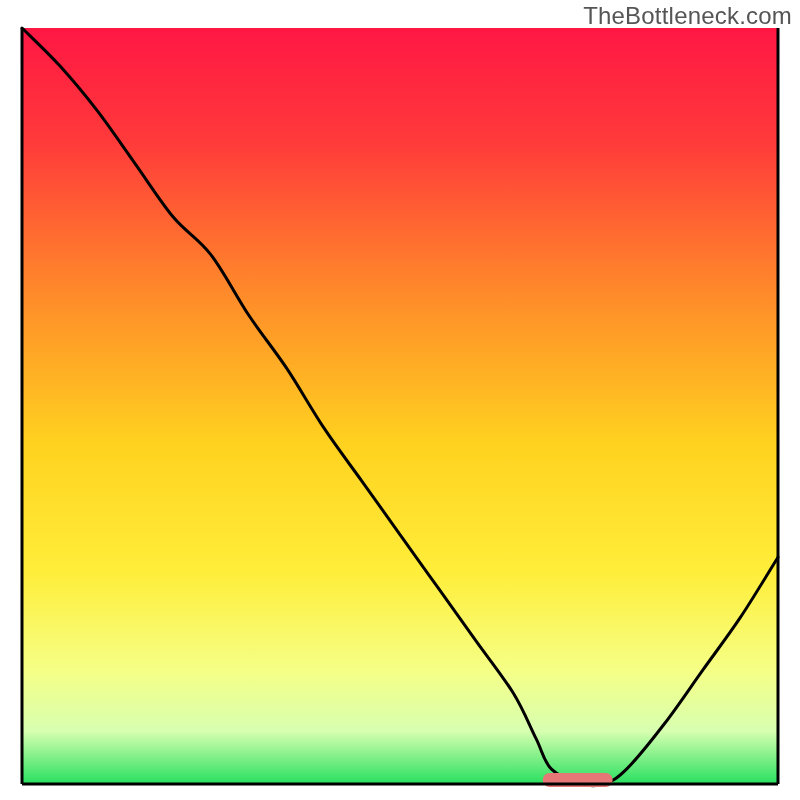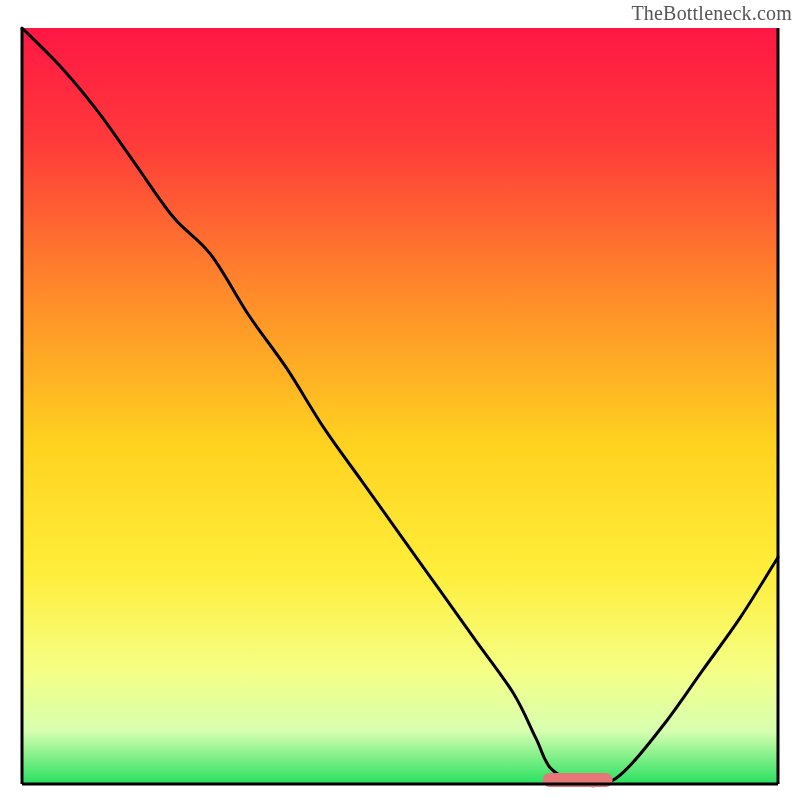--- a/index.html
+++ b/index.html
@@ -12,22 +12,22 @@
   }
   .canvas {
     position: relative;
     width: 800px;
     height: 800px;
   }
   .watermark {
     position: absolute;
     top: 2px;
     right: 8px;
-    font-family: Liberation Serif, serif;
-    font-size: 20px;
+    font-family: Liberation Sans, sans-serif;
+    font-size: 24px;
     font-weight: 400;
     color: #555555;
     letter-spacing: 0.2px;
   }
   svg.chart {
     position: absolute;
     top: 0;
     left: 0;
   }
 </style>

